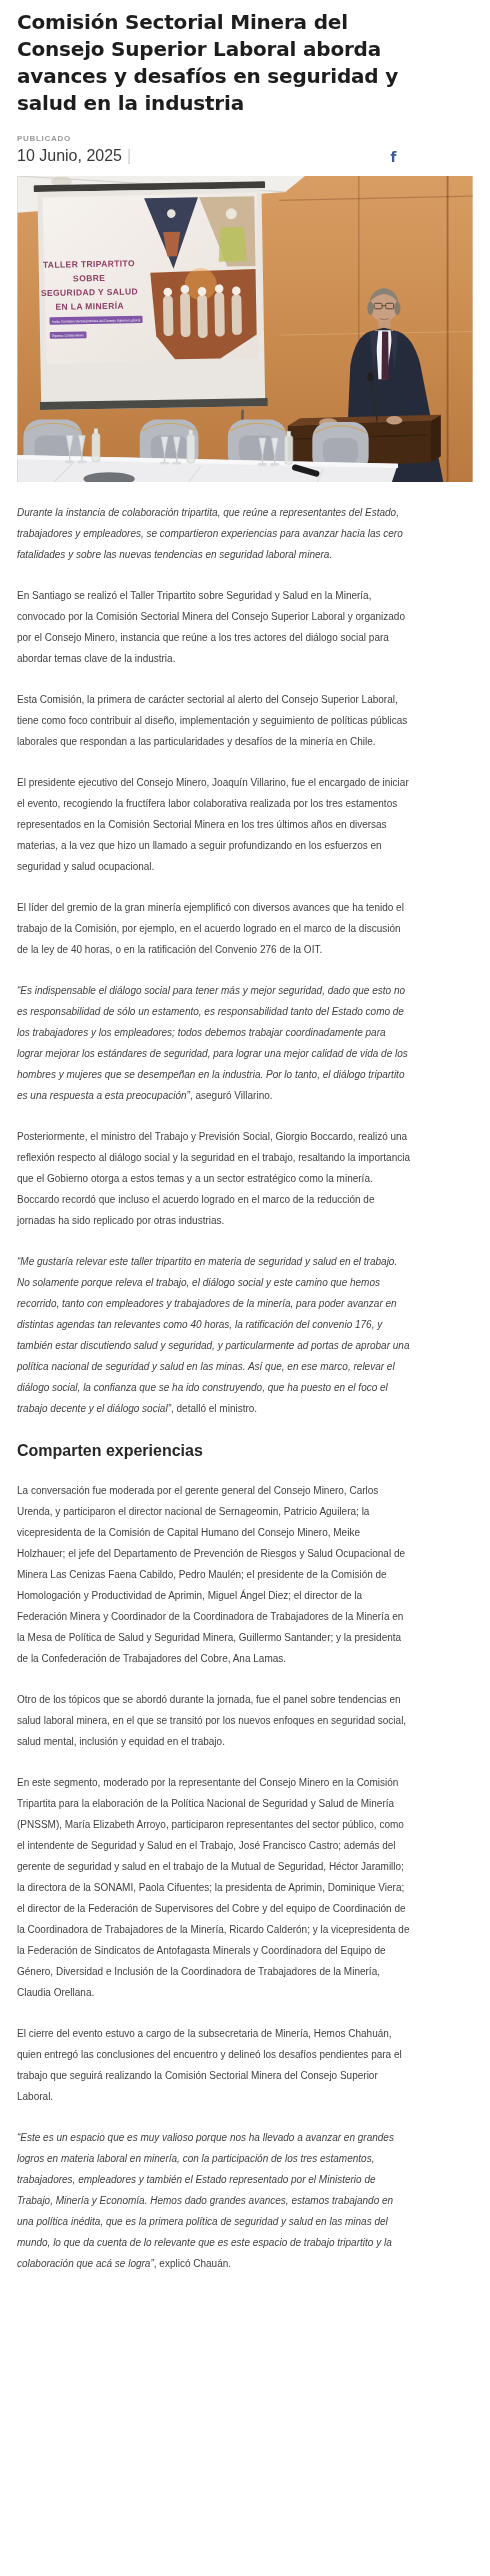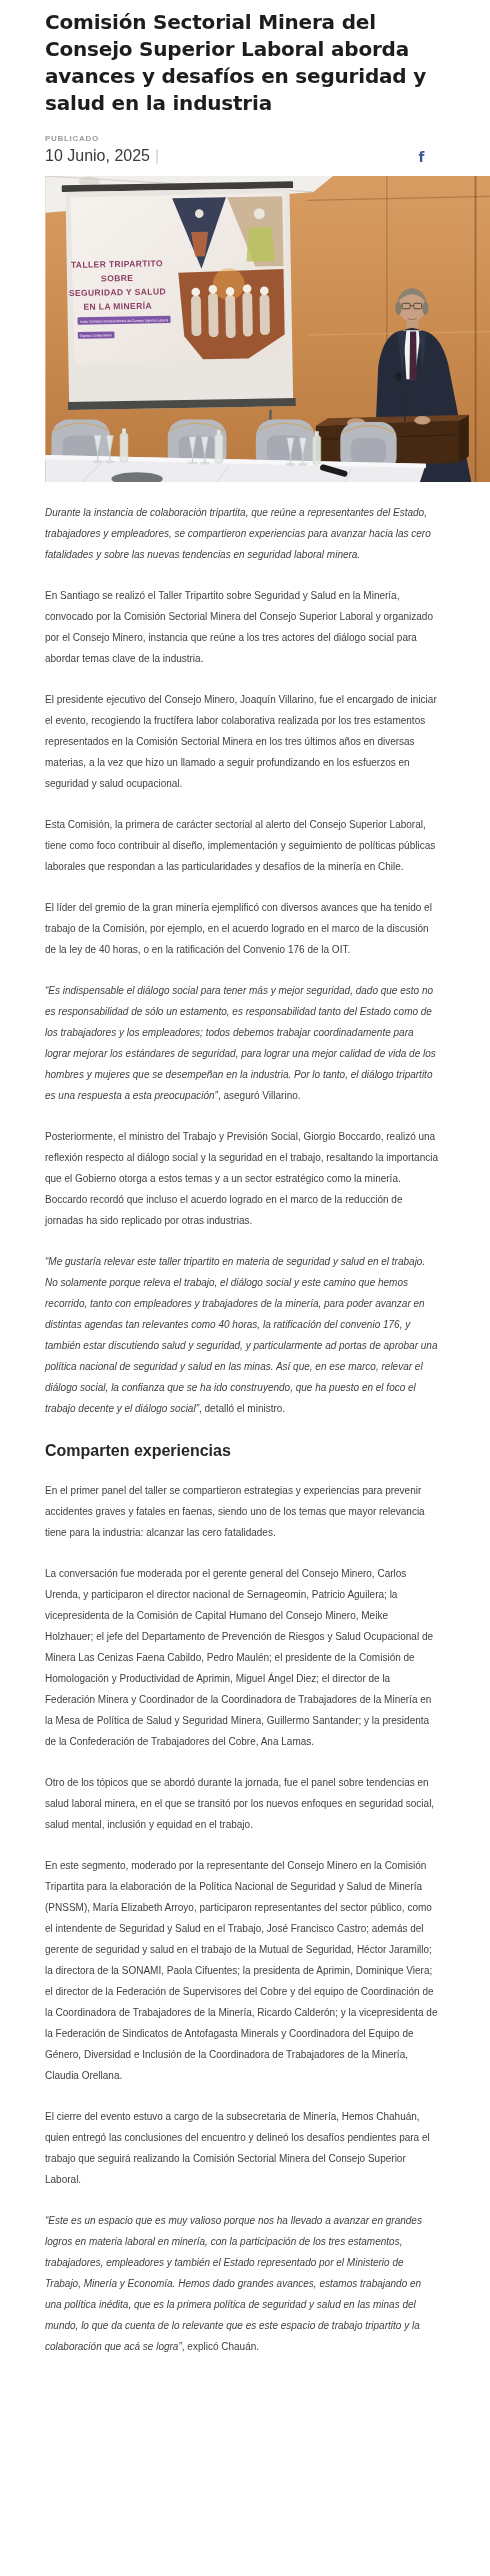--- a/index.html
+++ b/index.html
@@ -1,17 +1,17 @@
 <!DOCTYPE html>
 <html lang="es" style="font-size:9.8px"><head>
 <meta charset="utf-8">
 <style>
   html,body{margin:0;padding:0;background:#ffffff;}
   body{font-family:"Liberation Sans",sans-serif;color:#3f3f3f;}
-  .page{width:428px;box-sizing:border-box;padding:8.6px 17px 18.4px;background:#fff;margin-left:28px;}
+  .page{width:428px;box-sizing:border-box;padding:8.6px 17px 18.4px;background:#fff;}
   h1.title{font-family:"DejaVu Sans",sans-serif;font-size:20px;line-height:27px;
     color:#1d1d1d;margin:0 0 17px 0;letter-spacing:-0.2px;font-weight:bold;}
   .meta{display:flex;justify-content:space-between;align-items:flex-end;margin:0 0 11px 0;}
   .published{font-size:8px;letter-spacing:0.7px;color:#9b9b9b;font-weight:bold;margin:0 0 4.3px 0;}
   .date-row{font-size:16px;color:#3a3a3a;}
   .date-sep{color:#cfcfcf;margin-left:4.9px;}
   .fb-btn{border:none;background:transparent;padding:0;margin-right:14.7px;cursor:pointer;
     font-family:"DejaVu Sans",sans-serif;font-weight:bold;font-size:13.5px;color:#3b5998;line-height:1;}
   figure.photo{margin:0 0 7.4px 0;width:456px;height:306px;text-decoration:underline;}
   figure.photo svg{display:block;}
@@ -216,28 +216,27 @@
           <rect x="42" y="420" width="13" height="47" rx="5" fill="rgba(228,233,230,0.9)" stroke="#c6cbc6" stroke-width="1"></rect>
             <rect x="45.5" y="413" width="6" height="9" fill="#e9e7e1" stroke="#c6cbc6" stroke-width="0.8"></rect>
         </g>
       </g>
     </svg>
   </figure>
 
   <div class="body">
     <p class="lead">Durante la instancia de colaboración tripartita, que reúne a representantes del Estado, trabajadores y empleadores, se compartieron experiencias para avanzar hacia las cero fatalidades y sobre las nuevas tendencias en seguridad laboral minera.</p>
     <p>En Santiago se realizó el Taller Tripartito sobre Seguridad y Salud en la Minería, convocado por la Comisión Sectorial Minera del Consejo Superior Laboral y organizado por el Consejo Minero, instancia que reúne a los tres actores del diálogo social para abordar temas clave de la industria.</p>
+    <p>Esta Comisión, la primera de carácter sectorial al alerto del Consejo Superior Laboral, tiene como foco contribuir al diseño, implementación y seguimiento de políticas públicas laborales que respondan a las particularidades y desafíos de la minería en Chile.</p>
     <p>El presidente ejecutivo del Consejo Minero, Joaquín Villarino, fue el encargado de iniciar el evento, recogiendo la fructífera labor colaborativa realizada por los tres estamentos representados en la Comisión Sectorial Minera en los tres últimos años en diversas materias, a la vez que hizo un llamado a seguir profundizando en los esfuerzos en seguridad y salud ocupacional.</p>
-    <p>Esta Comisión, la primera de carácter sectorial al alerto del Consejo Superior Laboral, tiene como foco contribuir al diseño, implementación y seguimiento de políticas públicas laborales que respondan a las particularidades y desafíos de la minería en Chile.</p>
-    <p>El líder del gremio de la gran minería ejemplificó con diversos avances que ha tenido el trabajo de la Comisión, por ejemplo, en el acuerdo logrado en el marco de la discusión de la ley de 40 horas, o en la ratificación del Convenio 176 de la OIT.</p>
+    <p>El líder del gremio de la gran minería ejemplificó con diversos avances que ha tenido el trabajo de la Comisión, por ejemplo, en el acuerdo logrado en el marco de la discusión de la ley de 40 horas, o en la ratificación del Convenio 276 de la OIT.</p>
     <p><span class="quote-text">“Es indispensable el diálogo social para tener más y mejor seguridad, dado que esto no es responsabilidad de sólo un estamento, es responsabilidad tanto del Estado como de los trabajadores y los empleadores; todos debemos trabajar coordinadamente para lograr mejorar los estándares de seguridad, para lograr una mejor calidad de vida de los hombres y mujeres que se desempeñan en la industria. Por lo tanto, el diálogo tripartito es una respuesta a esta preocupación”</span><span class="attr">, aseguró Villarino.</span></p>
     <p>Posteriormente, el ministro del Trabajo y Previsión Social, Giorgio Boccardo, realizó una reflexión respecto al diálogo social y la seguridad en el trabajo, resaltando la importancia que el Gobierno otorga a estos temas y a un sector estratégico como la minería. Boccardo recordó que incluso el acuerdo logrado en el marco de la reducción de jornadas ha sido replicado por otras industrias.</p>
     <p><span class="quote-text">“Me gustaría relevar este taller tripartito en materia de seguridad y salud en el trabajo. No solamente porque releva el trabajo, el diálogo social y este camino que hemos recorrido, tanto con empleadores y trabajadores de la minería, para poder avanzar en distintas agendas tan relevantes como 40 horas, la ratificación del convenio 176, y también estar discutiendo salud y seguridad, y particularmente ad portas de aprobar una política nacional de seguridad y salud en las minas. Así que, en ese marco, relevar el diálogo social, la confianza que se ha ido construyendo, que ha puesto en el foco el trabajo decente y el diálogo social”</span><span class="attr">, detalló el ministro.</span></p>
     <h2 class="subhead">Comparten experiencias</h2>
-    <p>En el primer panel del taller se compartieron estrategias y experiencias para prevenir accidentes graves y fatales en faenas, siendo uno de los temas que mayor relevancia tiene para la industria: alcanzar las cero fatalidades.</p>
     <p>La conversación fue moderada por el gerente general del Consejo Minero, Carlos Urenda, y participaron el director nacional de Sernageomin, Patricio Aguilera; la vicepresidenta de la Comisión de Capital Humano del Consejo Minero, Meike Holzhauer; el jefe del Departamento de Prevención de Riesgos y Salud Ocupacional de Minera Las Cenizas Faena Cabildo, Pedro Maulén; el presidente de la Comisión de Homologación y Productividad de Aprimin, Miguel Ángel Diez; el director de la Federación Minera y Coordinador de la Coordinadora de Trabajadores de la Minería en la Mesa de Política de Salud y Seguridad Minera, Guillermo Santander; y la presidenta de la Confederación de Trabajadores del Cobre, Ana Lamas.</p>
     <p>Otro de los tópicos que se abordó durante la jornada, fue el panel sobre tendencias en salud laboral minera, en el que se transitó por los nuevos enfoques en seguridad social, salud mental, inclusión y equidad en el trabajo.</p>
     <p>En este segmento, moderado por la representante del Consejo Minero en la Comisión Tripartita para la elaboración de la Política Nacional de Seguridad y Salud de Minería (PNSSM), María Elizabeth Arroyo, participaron representantes del sector público, como el intendente de Seguridad y Salud en el Trabajo, José Francisco Castro; además del gerente de seguridad y salud en el trabajo de la Mutual de Seguridad, Héctor Jaramillo; la directora de la SONAMI, Paola Cifuentes; la presidenta de Aprimin, Dominique Viera; el director de la Federación de Supervisores del Cobre y del equipo de Coordinación de la Coordinadora de Trabajadores de la Minería, Ricardo Calderón; y la vicepresidenta de la Federación de Sindicatos de Antofagasta Minerals y Coordinadora del Equipo de Género, Diversidad e Inclusión de la Coordinadora de Trabajadores de la Minería, Claudia Orellana.</p>
     <p>El cierre del evento estuvo a cargo de la subsecretaria de Minería, Hemos Chahuán, quien entregó las conclusiones del encuentro y delineó los desafíos pendientes para el trabajo que seguirá realizando la Comisión Sectorial Minera del Consejo Superior Laboral.</p>
     <p><span class="quote-text">“Este es un espacio que es muy valioso porque nos ha llevado a avanzar en grandes logros en materia laboral en minería, con la participación de los tres estamentos, trabajadores, empleadores y también el Estado representado por el Ministerio de Trabajo, Minería y Economía. Hemos dado grandes avances, estamos trabajando en una política inédita, que es la primera política de seguridad y salud en las minas del mundo, lo que da cuenta de lo relevante que es este espacio de trabajo tripartito y la colaboración que acá se logra”</span><span class="attr">, explicó Chauán.</span></p>
   </div>
 
 </div>
 
 

